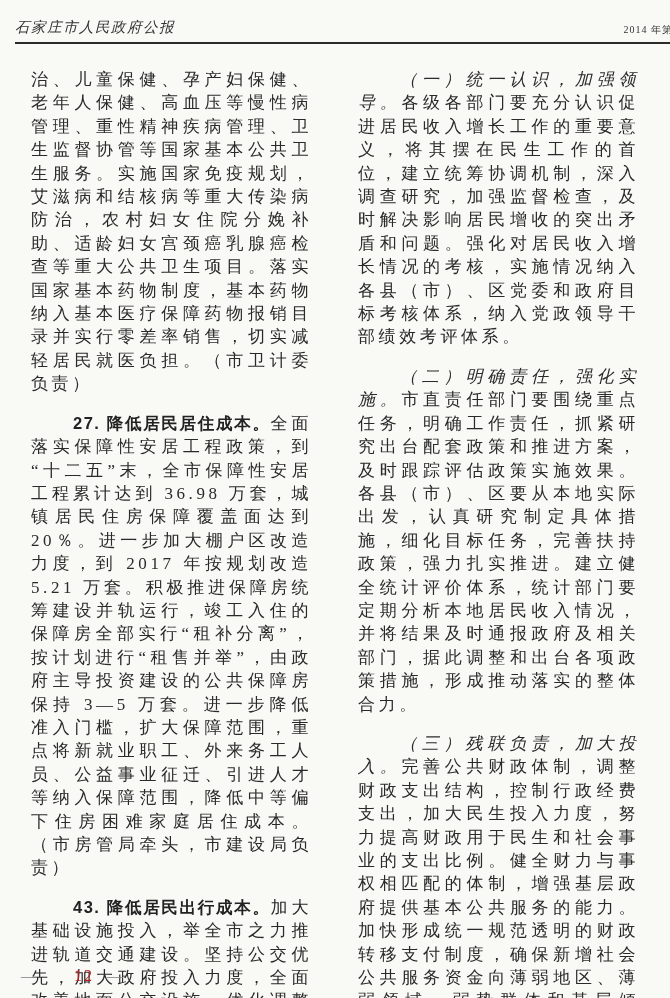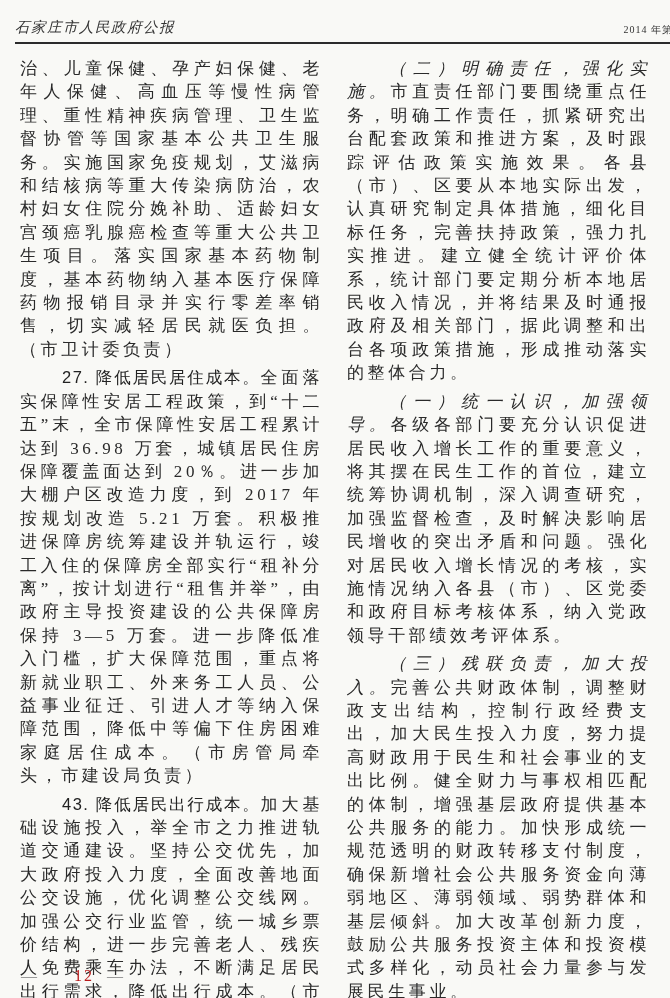--- a/index.html
+++ b/index.html
@@ -36,32 +36,32 @@
   }
   
   .columns {
     position: absolute;
     top: 52px; left: 15px;
     display: flex;
     gap: 14px;
   }
   .column { width: 313px; }
   .body-text {
-    margin: 5px;
+    margin: 16px;
     font-size: 17px;
     line-height: 23.4px;
     letter-spacing: 3.6px;
     text-align: justify;
     text-justify: inter-character;
   }
   .body-text + .body-text { margin-top: 4px; }
   .indent { text-indent: 42px; }
   .lead-bold {
     font-family: "Liberation Sans", sans-serif;
-    font-weight: normal;
+    font-weight: bold;
     font-size: 16.5px;
     letter-spacing: 1.5px;
     color: #222;
   }
   .lead-kai { font-style: italic; }
   
   .signature { margin-top: 46px; }
   .signature-org {
     margin: 0;
     text-align: right;
@@ -98,23 +98,23 @@
     <div class="column">
       <p class="body-text">治、儿童保健、孕产妇保健、老年人保健、高血压等慢性病管理、重性精神疾病管理、卫生监督协管等国家基本公共卫生服务。实施国家免疫规划，艾滋病和结核病等重大传染病防治，农村妇女住院分娩补助、适龄妇女宫颈癌乳腺癌检查等重大公共卫生项目。落实国家基本药物制度，基本药物纳入基本医疗保障药物报销目录并实行零差率销售，切实减轻居民就医负担。（市卫计委负责）</p>
 
       <p class="body-text indent"><span class="lead-bold">27. 降低居民居住成本。</span><span>全面落实保障性安居工程政策，到“十二五”末，全市保障性安居工程累计达到 36.98 万套，城镇居民住房保障覆盖面达到 20％。进一步加大棚户区改造力度，到 2017 年按规划改造 5.21 万套。积极推进保障房统筹建设并轨运行，竣工入住的保障房全部实行“租补分离”，按计划进行“租售并举”，由政府主导投资建设的公共保障房保持 3—5 万套。进一步降低准入门槛，扩大保障范围，重点将新就业职工、外来务工人员、公益事业征迁、引进人才等纳入保障范围，降低中等偏下住房困难家庭居住成本。（市房管局牵头，市建设局负责）</span></p>
 
       <p class="body-text indent"><span class="lead-bold">43. 降低居民出行成本。</span><span>加大基础设施投入，举全市之力推进轨道交通建设。坚持公交优先，加大政府投入力度，全面改善地面公交设施，优化调整公交线网。加强公交行业监管，统一城乡票价结构，进一步完善老人、残疾人免费乘车办法，不断满足居民出行需求，降低出行成本。（市交通运输局牵头，市轨道办、残联负责）</span></p>
 
     </div>
 
     <div class="column">
+      <p class="body-text indent"><span class="lead-kai">（一）统一认识，加强领导。</span><span>各级各部门要充分认识促进居民收入增长工作的重要意义，将其摆在民生工作的首位，建立统筹协调机制，深入调查研究，加强监督检查，及时解决影响居民增收的突出矛盾和问题。强化对居民收入增长情况的考核，实施情况纳入各县（市）、区党委和政府目标考核体系，纳入党政领导干部绩效考评体系。</span></p>
+
       <p class="body-text indent"><span class="lead-kai">（二）明确责任，强化实施。</span><span>市直责任部门要围绕重点任务，明确工作责任，抓紧研究出台配套政策和推进方案，及时跟踪评估政策实施效果。各县（市）、区要从本地实际出发，认真研究制定具体措施，细化目标任务，完善扶持政策，强力扎实推进。建立健全统计评价体系，统计部门要定期分析本地居民收入情况，并将结果及时通报政府及相关部门，据此调整和出台各项政策措施，形成推动落实的整体合力。</span></p>
-
-      <p class="body-text indent"><span class="lead-kai">（一）统一认识，加强领导。</span><span>各级各部门要充分认识促进居民收入增长工作的重要意义，将其摆在民生工作的首位，建立统筹协调机制，深入调查研究，加强监督检查，及时解决影响居民增收的突出矛盾和问题。强化对居民收入增长情况的考核，实施情况纳入各县（市）、区党委和政府目标考核体系，纳入党政领导干部绩效考评体系。</span></p>
 
       <p class="body-text indent"><span class="lead-kai">（三）残联负责，加大投入。</span><span>完善公共财政体制，调整财政支出结构，控制行政经费支出，加大民生投入力度，努力提高财政用于民生和社会事业的支出比例。健全财力与事权相匹配的体制，增强基层政府提供基本公共服务的能力。加快形成统一规范透明的财政转移支付制度，确保新增社会公共服务资金向薄弱地区、薄弱领域、弱势群体和基层倾斜。加大改革创新力度，鼓励公共服务投资主体和投资模式多样化，动员社会力量参与发展民生事业。</span></p>
 
       <div class="signature">
         <p class="signature-org">石家庄市人民政府</p>
 
       </div>
     </div>
 
   </div>

